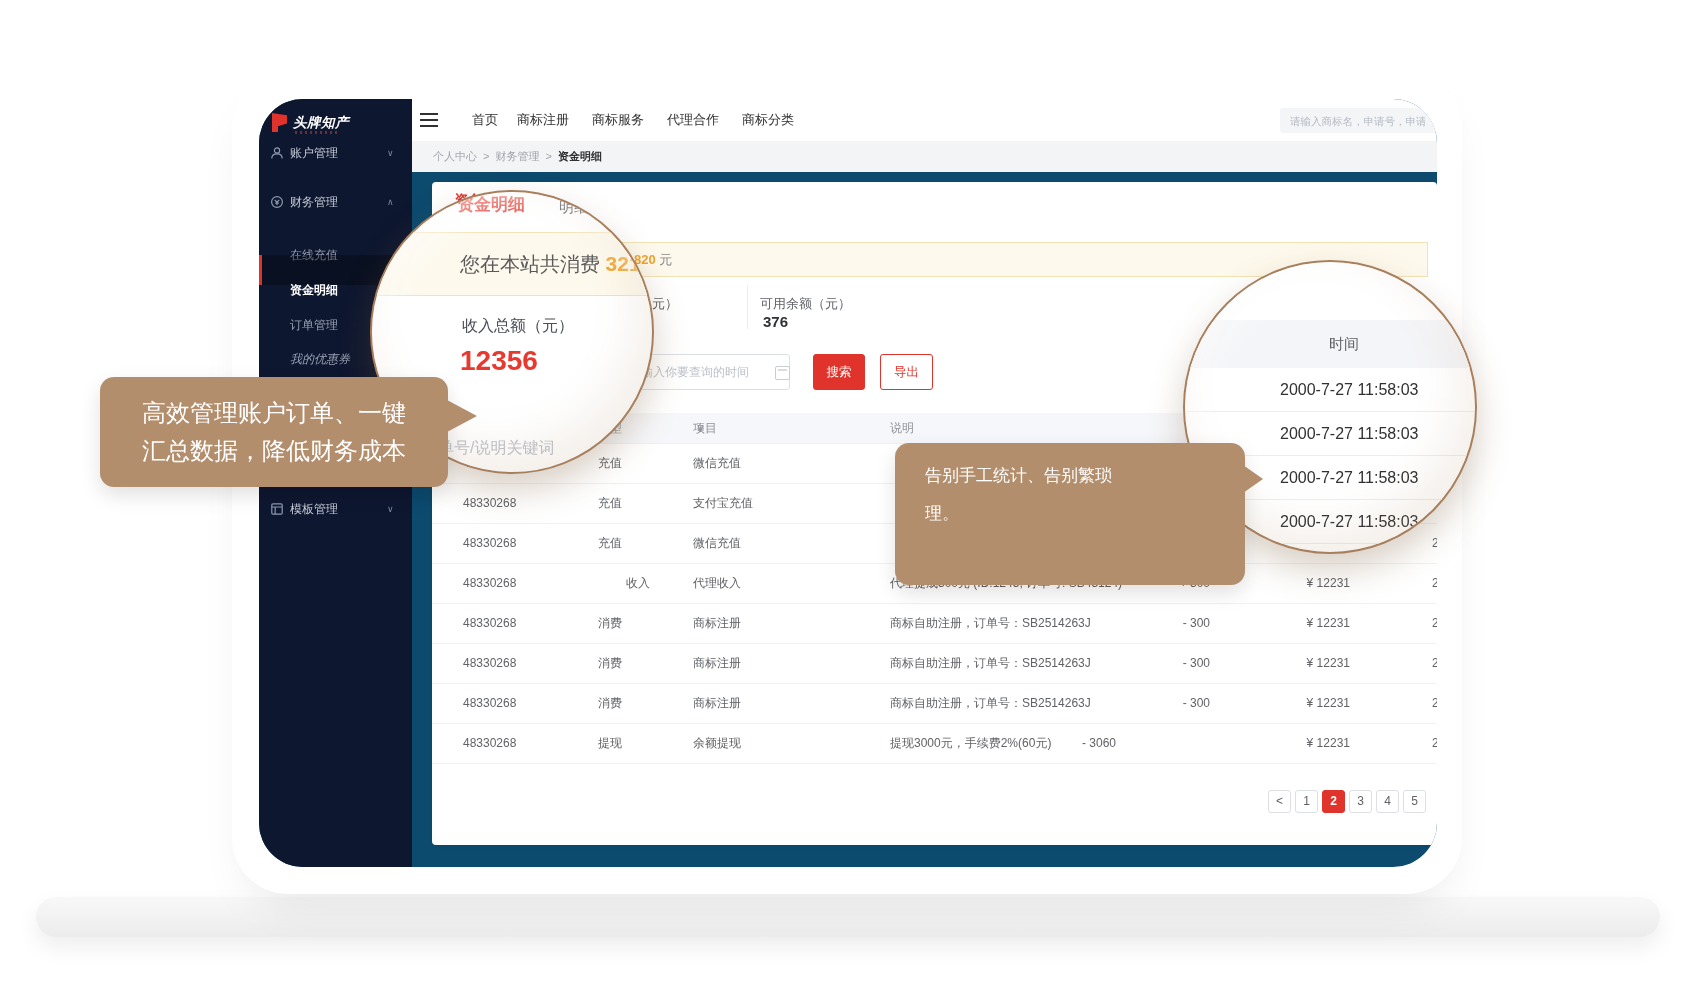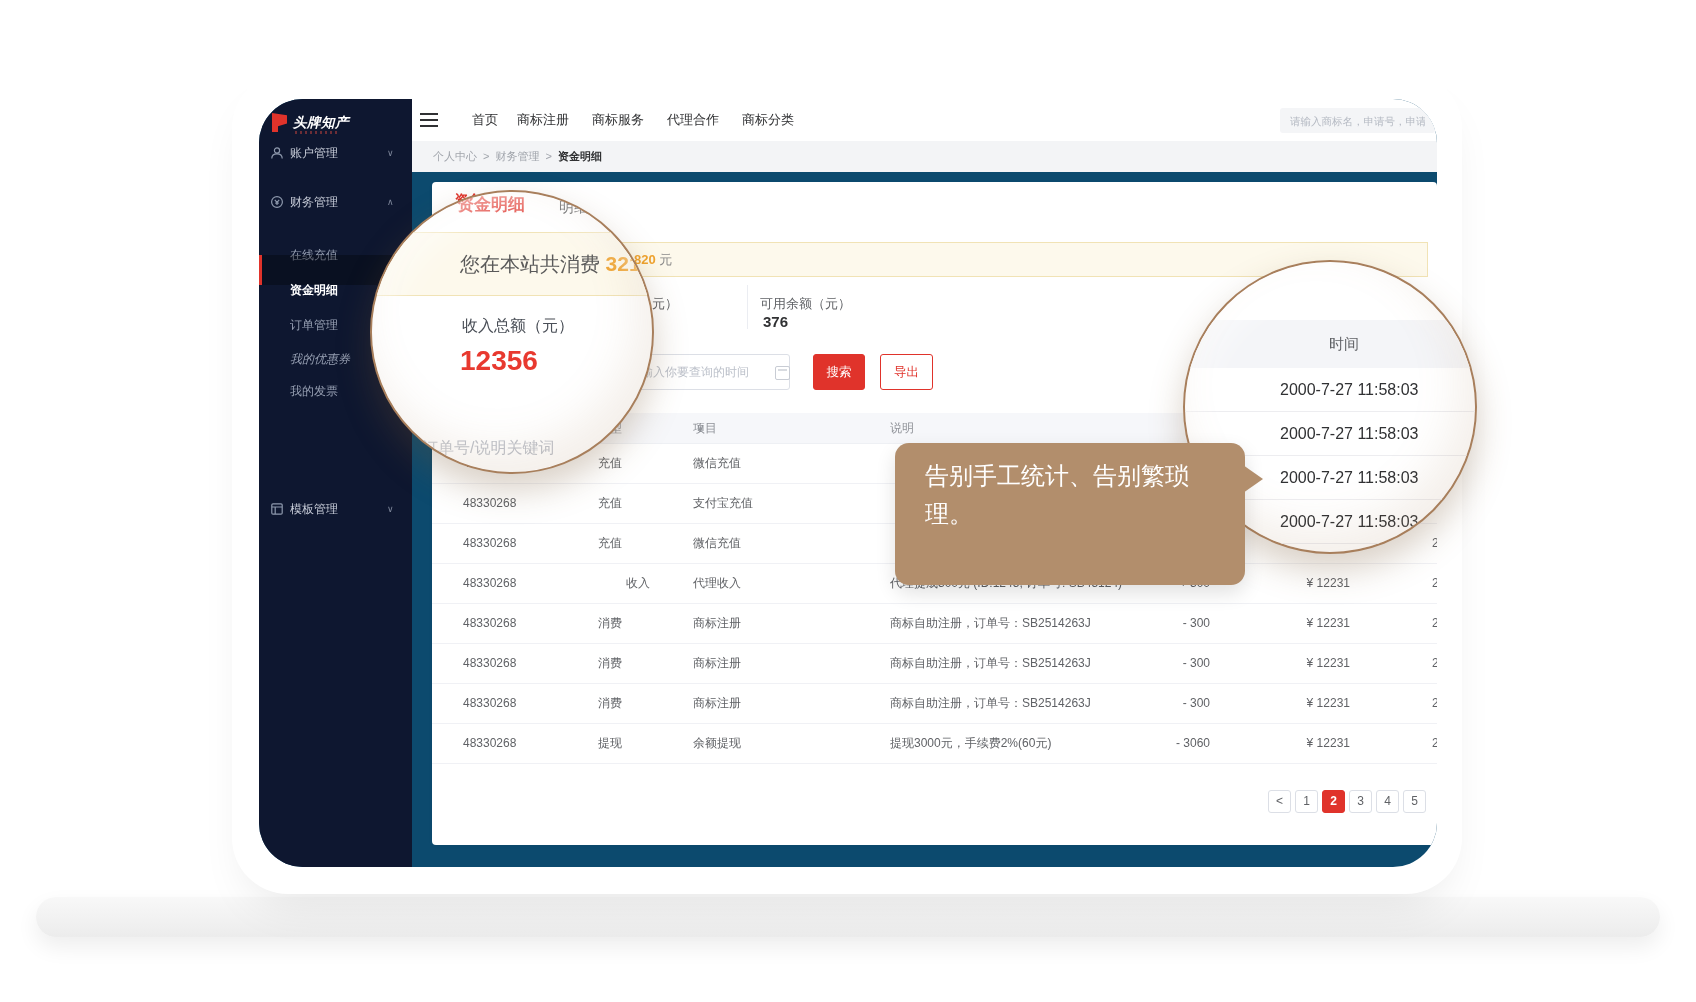--- a/index.html
+++ b/index.html
@@ -100,21 +100,21 @@
 
   
   .tooltip{background:#b28e6c;border-radius:14px;color:#fff;z-index:6;
     box-shadow:0 8px 20px rgba(0,0,0,.12);}
   .tooltip .arrow{position:absolute;width:0;height:0;border-top:16px solid transparent;
     border-bottom:16px solid transparent;border-left:30px solid #b28e6c;}
   .tt-left{left:100px;top:377px;width:348px;height:110px;padding:17px 0 0 42px;box-sizing:border-box;
     font-size:24px;line-height:38px;white-space:nowrap;}
   .tt-left .arrow{right:-29px;top:23px;}
   .tt-right{left:895px;top:443px;width:350px;height:142px;padding:14px 0 0 30px;box-sizing:border-box;
-    font-size:24px;line-height:38px;white-space:nowrap;}
+    font-size:17px;line-height:38px;white-space:nowrap;}
   .tt-right .arrow{right:-18px;top:22px;border-left-width:20px;border-top-width:14px;border-bottom-width:14px;}
 
   svg{display:block;}
 </style>
 </head>
 <body>
 
 <div class="stage">
 
   <div class="abs base-bar"></div>
@@ -287,21 +287,21 @@
               <span class="abs t-cell" style="left: 458px; width: 300px; text-align: left;">商标自助注册，订单号：SB2514263J</span>
               <span class="abs t-cell" style="left: 650px; width: 128px; text-align: right;">- 300</span>
               <span class="abs t-cell" style="left: 838px; width: 80px; text-align: right;">¥ 12231</span>
               <span class="abs t-cell" style="left: 1000px; width: 200px; text-align: left;">2000-7-27 11:58:03</span>
             </div>
             <div class="abs t-row" style="top: 541px;">
               <span class="abs t-cell" style="left: 31px; width: 120px; text-align: left;">48330268</span>
               <span class="abs t-cell" style="left: 166px; width: 80px; text-align: left;">提现</span>
               <span class="abs t-cell" style="left: 261px; width: 150px; text-align: left;">余额提现</span>
               <span class="abs t-cell" style="left: 458px; width: 300px; text-align: left;">提现3000元，手续费2%(60元)</span>
-              <span class="abs t-cell" style="left: 650px; width: 128px; text-align: right;">- 3060</span>
+              <span class="abs t-cell" style="left: 650px; width: 128px; text-align: left;">- 3060</span>
               <span class="abs t-cell" style="left: 838px; width: 80px; text-align: right;">¥ 12231</span>
               <span class="abs t-cell" style="left: 1000px; width: 200px; text-align: left;">2000-7-27 11:58:03</span>
             </div>
           </div>
 
         <div>
             <button class="abs pg-btn" style="left: 836px;">&lt;</button>
             <button class="abs pg-btn" style="left: 863px;">1</button>
             <button class="abs pg-btn current" style="left: 890px;">2</button>
             <button class="abs pg-btn" style="left: 917px;">3</button>
@@ -340,20 +340,25 @@
         </div>
         <div class="lens-time-row">
           <span class="abs lt">2000-7-27 11:58:03</span>
         </div>
         <div class="lens-time-row">
           <span class="abs lt">2000-7-27 11:58:03</span>
         </div>
       </div>
   </div>
 
+  <div class="abs tooltip tt-left">
+    <div>高效管理账户订单、一键</div>
+    <div>汇总数据，降低财务成本</div>
+    <span class="arrow"></span>
+  </div>
 
   <div class="abs tooltip tt-right">
     <div>告别手工统计、告别繁琐</div>
     <div>理。</div>
     <span class="arrow"></span>
   </div>
 
 </div>
 
 </body></html>

